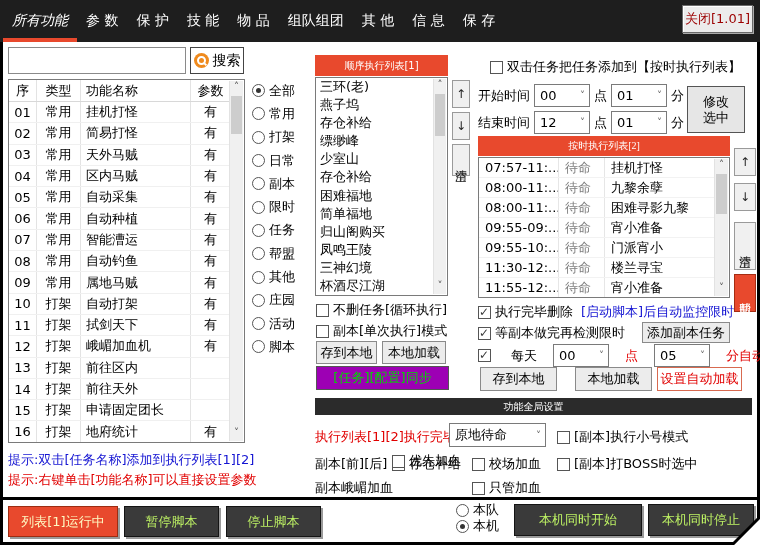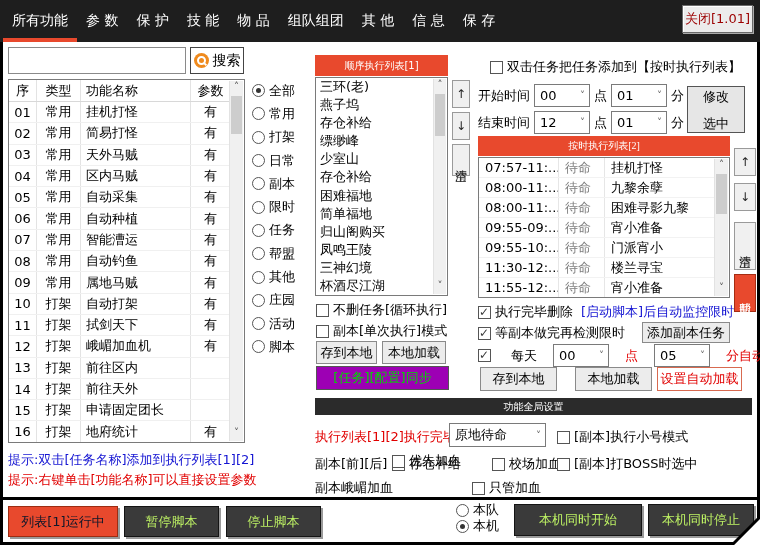--- a/index.html
+++ b/index.html
@@ -7,21 +7,21 @@
     --blue:#1414d2; --red:#e10000; --darkbtn:#3a3a3a; --menubg:#1e1e1e;
   }
   *{box-sizing:border-box;margin:0;padding:0;font-family:"DejaVu Sans",sans-serif;}
   html,body{background:#888;}
   .window{position:relative;width:760px;height:545px;background:#fff;
     box-shadow:inset 0 0 0 3px #000;overflow:hidden;font-size:13px;color:#000;}
 
   
   .menubar{position:absolute;left:0;top:0;right:0;height:42px;background:var(--menubg);display:flex;align-items:stretch;padding-left:3px;}
   .menu-item{color:#fff;font-size:14px;padding:0 9px;display:flex;align-items:center;cursor:pointer;white-space:nowrap;}
-  .menu-item.selected{box-shadow:inset 0 -4px 0 var(--accent);}
+  .menu-item.selected{box-shadow:inset 0 -4px 0 var(--accent);font-style:italic;}
   .close-btn{position:absolute;right:7px;top:5px;width:71px;height:28px;background:#ececec;border:1px solid #6a6a6a;
     box-shadow:inset 1px 1px 0 #fff,1px 1px 0 #aaa;color:#9c0000;font-size:13px;display:flex;align-items:center;justify-content:center;}
 
   
   .search-input{position:absolute;left:8px;top:47px;width:178px;height:27px;border:1px solid #8a8a8a;padding:0 6px;font-size:13px;outline:none;}
   .search-btn{position:absolute;left:190px;top:47px;width:54px;height:27px;background:#fff;border:1px solid #444;
     display:flex;align-items:center;justify-content:center;gap:4px;font-size:14px;cursor:pointer;}
   .mag{width:15px;height:15px;border-radius:50%;background:#ef8a1d;position:relative;flex:0 0 auto;}
   .mag::after{content:"";position:absolute;left:3px;top:3px;width:5px;height:5px;border:2px solid #fff;border-radius:50%;}
   .mag::before{content:"";position:absolute;left:9px;top:10px;width:4px;height:2px;background:#fff;transform:rotate(45deg);}
@@ -78,21 +78,21 @@
 
   
   #dbl-row{left:490px;top:58px;}
   .time-row{position:absolute;left:478px;display:flex;align-items:center;gap:4px;font-size:13px;white-space:nowrap;}
   #row-start{top:84px;} #row-end{top:111px;}
   .combo{border:1px solid #7a7a7a;height:23px;display:flex;align-items:center;justify-content:space-between;
     padding:0 4px 0 5px;background:#fff;font-size:13px;cursor:pointer;}
   .combo .chev{color:#666;font-size:10px;}
   .w56{width:56px;}
   #modify-btn{left:687px;top:86px;width:58px;height:47px;background:#e6e6e6;border:1px solid #555;}
-  #modify-btn span{display:inline-block;width:28px;word-break:break-all;text-align:center;line-height:27px;}
+  #modify-btn span{display:inline-block;width:28px;word-break:break-all;text-align:center;line-height:16px;}
 
   #l2-header{left:478px;top:136px;width:252px;height:20px;font-family:Liberation Serif, serif;}
   #l2-box{position:absolute;left:478px;top:157px;width:252px;height:141px;border:1px solid #7a7a7a;background:#fff;overflow:hidden;}
   .l2-row{display:grid;grid-template-columns:80px 46px 1fr;height:20px;border-bottom:1px solid #f2f2f2;cursor:pointer;}
   .l2-cell{display:flex;align-items:center;padding-left:6px;font-size:13px;border-right:1px solid #e6e6e6;white-space:nowrap;overflow:hidden;}
   .l2-cell.s{color:#7d7d7d;}
   .l2-cell.n{border-right:none;}
 
   #l2-up{left:734px;top:148px;width:22px;height:28px;}
   #l2-down{left:734px;top:183px;width:22px;height:28px;}
@@ -110,30 +110,30 @@
   #autoload-btn{left:657px;top:367px;width:85px;height:24px;background:#fff;color:var(--red);border:1px solid #d86a50;}
 
   
   #gs-header{left:315px;top:398px;width:437px;height:17px;background:#2b2b2b;}
   .gs-lbl{position:absolute;font-size:13px;white-space:nowrap;}
   #gs-finish-lbl{left:315px;top:428px;color:var(--red);}
   #gs-combo{position:absolute;left:449px;top:423px;width:97px;height:24px;}
   #gs-ck-alt{left:557px;top:428px;}
   #gs-dungeon-lbl{left:315px;top:455px;}
   #gs-ck-supply{left:392px;top:455px;}
-  #gs-ck-arena{left:492px;top:455px;}
+  #gs-ck-arena{left:472px;top:455px;}
   #gs-ck-boss{left:557px;top:455px;}
   #gs-emei-lbl{left:315px;top:479px;}
   #gs-ck-pri{left:392px;top:452px;}
   #gs-ck-only{left:472px;top:479px;}
 
   
   #footer-sep{position:absolute;left:0;right:0;top:497px;height:3px;background:#000;}
   .dark{background:var(--darkbtn);color:#bef264;border:1px solid #141414;box-shadow:2px 2px 0 #9a9a9a;}
-  #run-btn{left:8px;top:506px;width:110px;height:31px;background:var(--accent);color:#0f172a;border:1px solid #9c2c12;box-shadow:2px 2px 0 #9a9a9a;}
+  #run-btn{left:8px;top:506px;width:110px;height:31px;background:var(--accent);color:#fef9c3;border:1px solid #9c2c12;box-shadow:2px 2px 0 #9a9a9a;}
   #pause-btn{left:124px;top:506px;width:95px;height:31px;}
   #stop-btn{left:226px;top:506px;width:95px;height:31px;}
   #scope{position:absolute;left:456px;top:502px;}
   #scope .cat{height:16px;}
   #start-all{left:514px;top:504px;width:128px;height:32px;}
   #stop-all{left:648px;top:504px;width:106px;height:32px;}
 
   .curl{position:absolute;right:0;bottom:0;width:28px;height:28px;}
 </style>
 </head>

